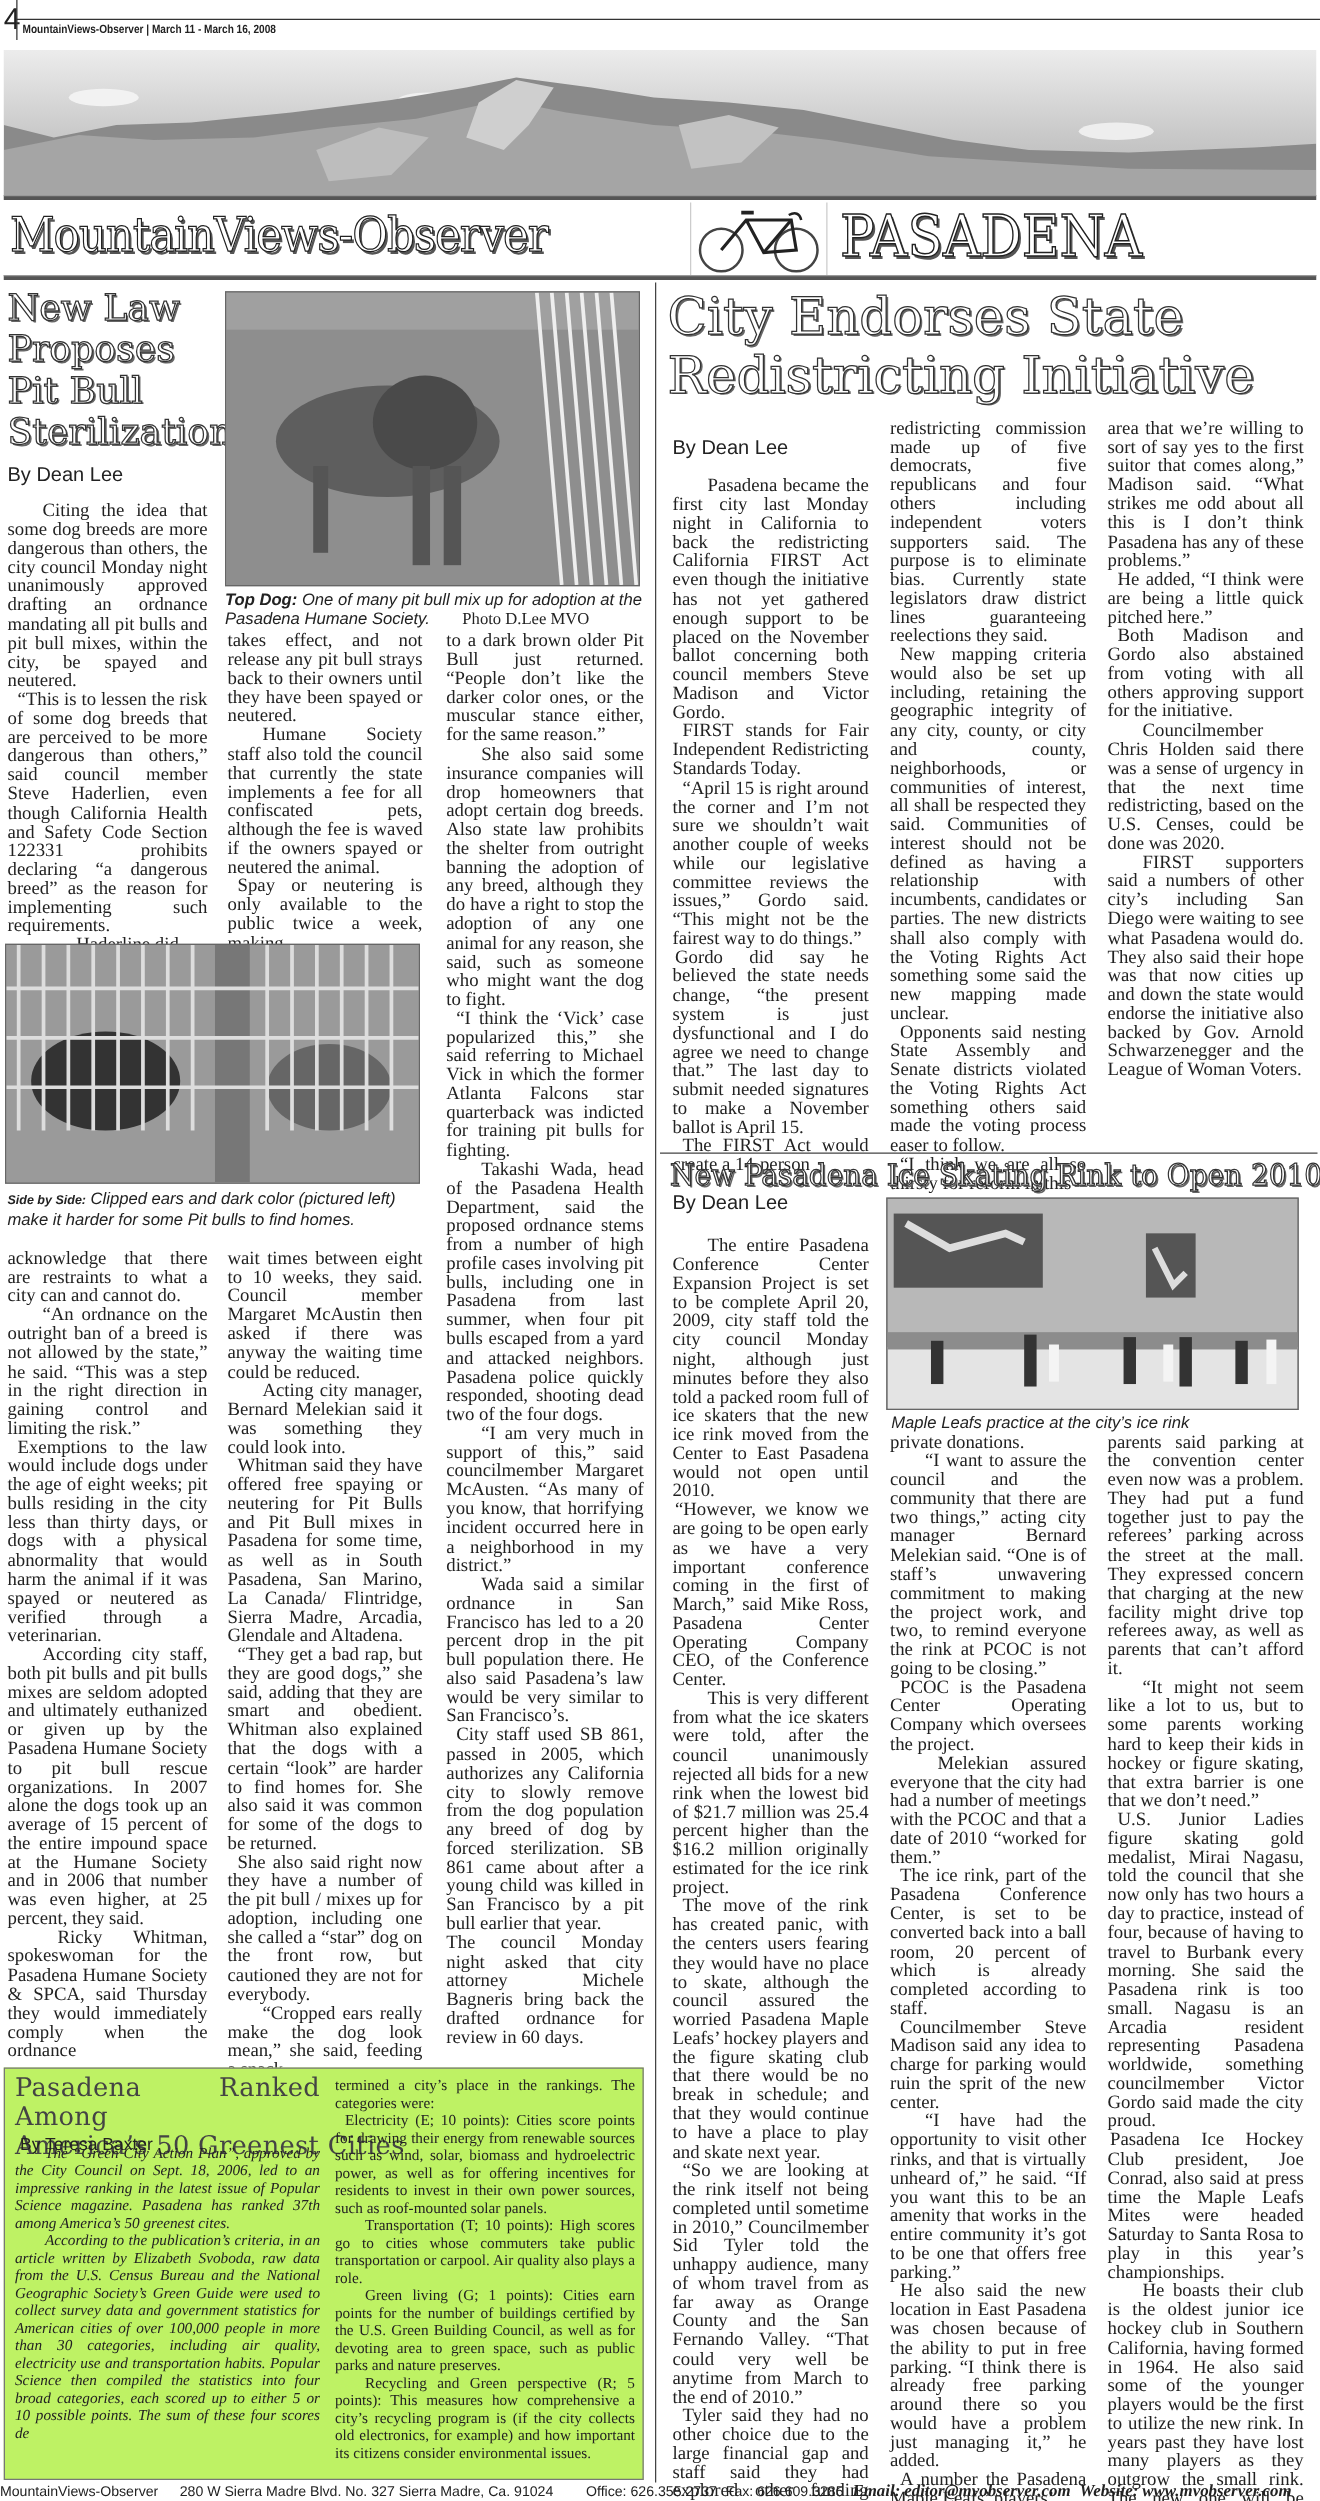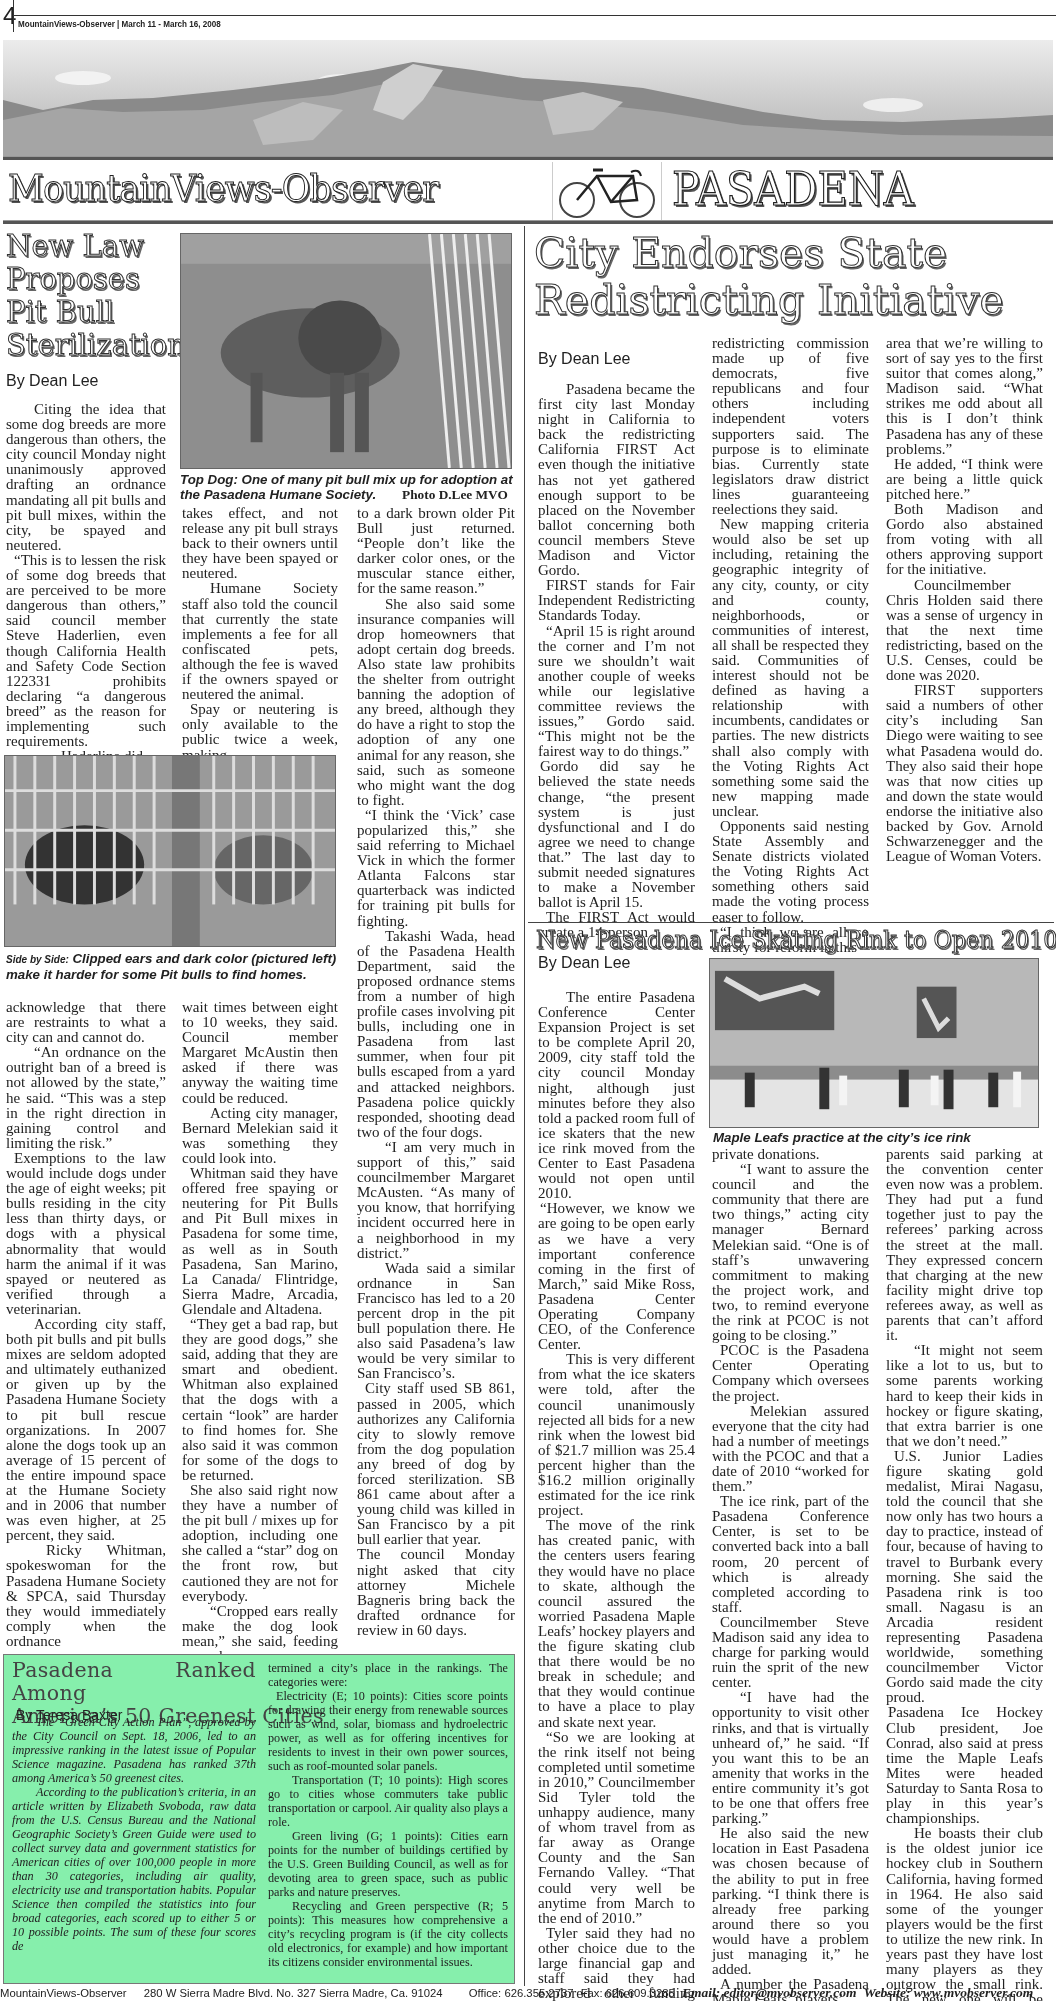--- a/index.html
+++ b/index.html
@@ -13,27 +13,27 @@
   .banner svg { width: 100%; height: 100%; display: block; }
   .rule-thick { height: 4px; background: #555; border-top: 1px solid #999; }
   .mast-title { left: 8px; top: 166px; font-family: "DejaVu Serif", serif; font-size: 38px; color: #fff; -webkit-text-stroke: 1px #222; text-shadow: 2px 2px 0 #555; letter-spacing: -1px; white-space: nowrap; transform: scaleX(0.92); transform-origin: left; }
   .mast-city { left: 672px; top: 162px; font-family: "DejaVu Serif", serif; font-size: 46px; color: #fff; -webkit-text-stroke: 1.2px #222; text-shadow: 2px 2px 0 #555; white-space: nowrap; transform: scaleX(0.9); transform-origin: left; }
   .bike { left: 552px; top: 162px; width: 110px; height: 58px; border-left: 1px solid #ccc; border-right: 1px solid #ccc; }
   .headline { font-family: "DejaVu Serif", serif; color: #fff; -webkit-text-stroke: 1px #333; text-shadow: 1.5px 1.5px 0 #666; line-height: 1.0; }
   .byline { font-family: "Liberation Sans", sans-serif; font-size: 16px; color: #222; }
   .col { font-size: 15px; line-height: 15.1px; text-align: justify; color: #222; }
   .col p { text-indent: 8px; }
   .col p.ind { text-indent: 28px; }
-  .caption { font-family: "Liberation Sans", sans-serif; font-style: italic; font-size: 13.3px; line-height: 15px; color: #222; font-weight: bold; }
+  .caption { font-family: "Liberation Sans", sans-serif; font-style: italic; font-size: 13.3px; line-height: 15px; color: #222; }
   .caption b { font-style: italic; }
   .photo { background: #999; border: 1px solid #666; overflow: hidden; }
   .photo svg { width: 100%; height: 100%; display: block; }
   .divider-v { width: 1px; background: #444; }
   .divider-h { height: 1px; background: #444; }
-  .greenbox { left: 3px; top: 1654px; width: 512px; height: 330px; border: 1px solid #777; background: #86efac; }
+  .greenbox { left: 3px; top: 1654px; width: 512px; height: 330px; border: 1px solid #777; background: #bef264; }
   .green-title { font-family: "DejaVu Serif", serif; font-size: 20.5px; line-height: 23px; color: #444; text-align: justify; text-align-last: justify; letter-spacing: 0.3px; }
   .gcol { font-size: 12.2px; line-height: 14px; text-align: justify; color: #222; }
   .gcol p { text-indent: 8px; }
   .gcol p.ind { text-indent: 24px; }
   .footer { left: 0; top: 1985px; width: 1056px; height: 16px; font-family: "Liberation Sans", sans-serif; font-size: 11.3px; color: #222; white-space: nowrap; }
   .footer .em { font-family: "Liberation Serif", serif; font-style: italic; font-weight: bold; font-size: 13.5px; }
 </style>
 </head>
 <body>
 

